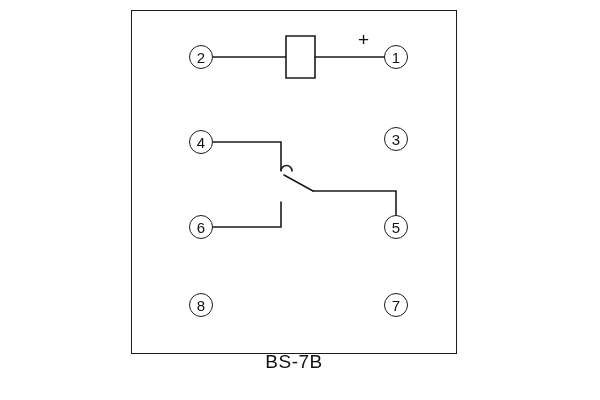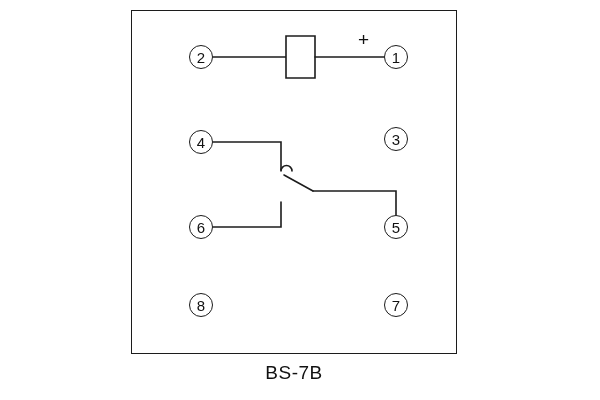--- a/index.html
+++ b/index.html
@@ -62,21 +62,21 @@
     position: absolute;
     left: 358px;
     top: 30px;
     font-size: 19px;
     color: #111111;
     line-height: 1;
   }
   .caption {
     position: absolute;
     left: 131px;
-    top: 362px;
+    top: 351px;
     width: 326px;
     text-align: center;
     font-size: 19px;
     color: #111111;
     letter-spacing: 0.5px;
   }
 </style>
 </head>
 <body>
 

